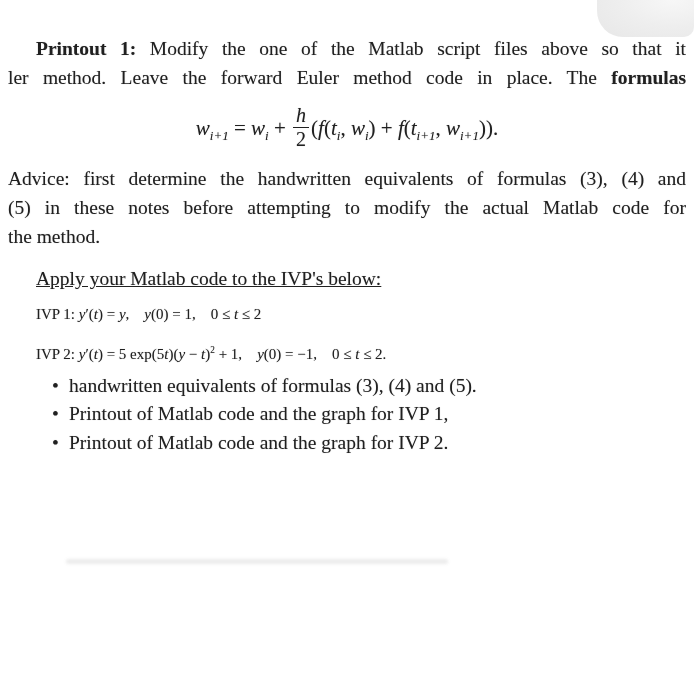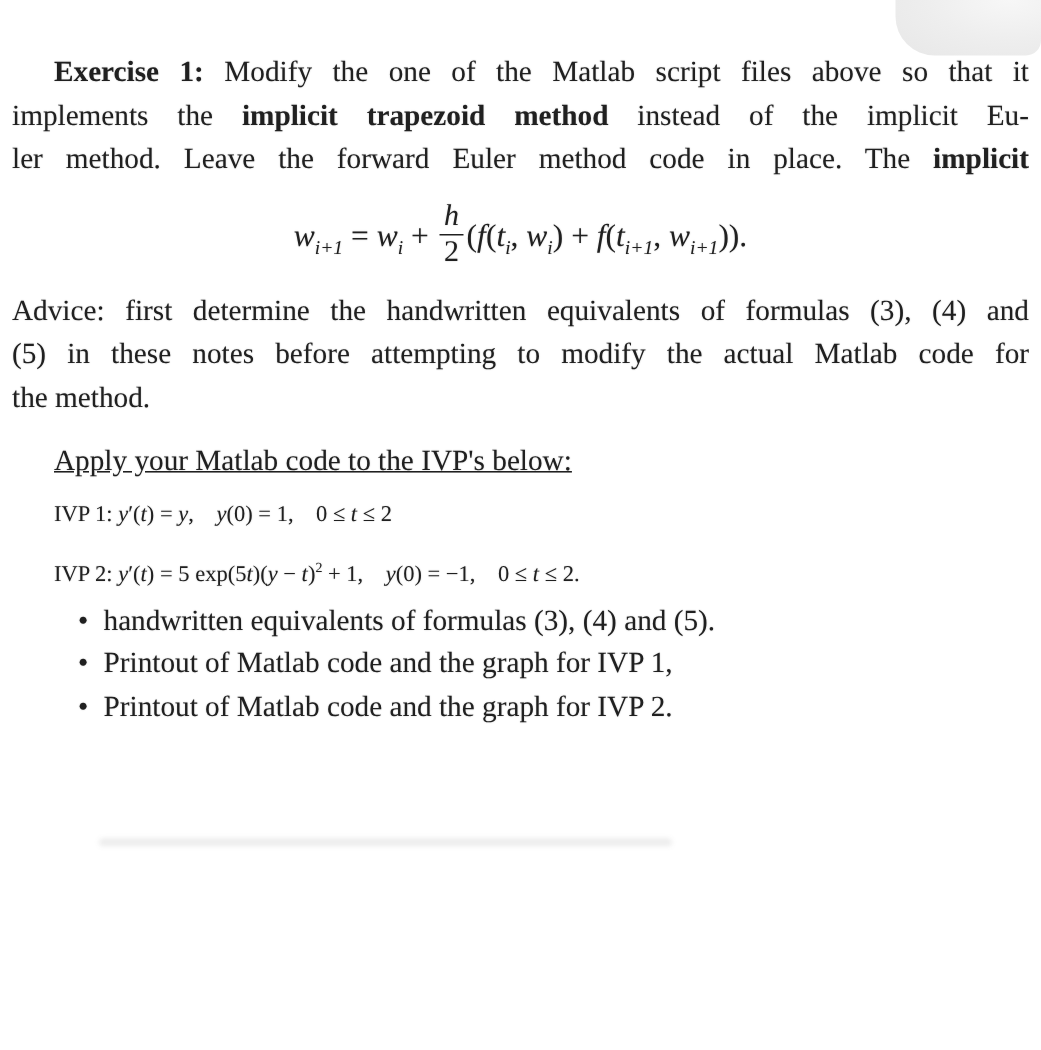--- a/index.html
+++ b/index.html
@@ -66,23 +66,22 @@
 </head>
 <body>
 
 <div class="page">
 
   <div class="corner-overlay"></div>
 
   <div class="content">
 
     <div>
-      <div class="jline firstline-indent"><span style="font-weight: bold;">Exercise 1:</span><span> Modify the one of the Matlab script files above so that it</span></div>
-      <div class="jline"><span>implements the </span><span style="font-weight: bold;">implicit trapezoid method</span><span> instead of the implicit Eu-</span></div>
-      <div class="jline"><span>ler method. Leave the forward Euler method code in place. The </span><span style="font-weight: bold;">implicit</span></div>
+      <div class="jline firstline-indent"><span style="font-weight: bold;">Printout 1:</span><span> Modify the one of the Matlab script files above so that it</span></div>
+      <div class="jline"><span>ler method. Leave the forward Euler method code in place. The </span><span style="font-weight: bold;">formulas</span></div>
     </div>
 
     <div class="formula"><span style="font-style: italic;">w</span><sub style="font-style: italic;">i+1</sub><span> = </span><span style="font-style: italic;">w</span><sub style="font-style: italic;">i</sub><span> + </span><span class="frac"><span class="num">h</span><span class="den">2</span></span><span>(</span><span style="font-style: italic;">f</span><span>(</span><span style="font-style: italic;">t</span><sub style="font-style: italic;">i</sub><span>, </span><span style="font-style: italic;">w</span><sub style="font-style: italic;">i</sub><span>) + </span><span style="font-style: italic;">f</span><span>(</span><span style="font-style: italic;">t</span><sub style="font-style: italic;">i+1</sub><span>, </span><span style="font-style: italic;">w</span><sub style="font-style: italic;">i+1</sub><span>)).</span></div>
 
     <div>
       <div class="jline">Advice: first determine the handwritten equivalents of formulas (3), (4) and</div>
       <div class="jline">(5) in these notes before attempting to modify the actual Matlab code for</div>
       <div class="line">the method.</div>
     </div>
 

